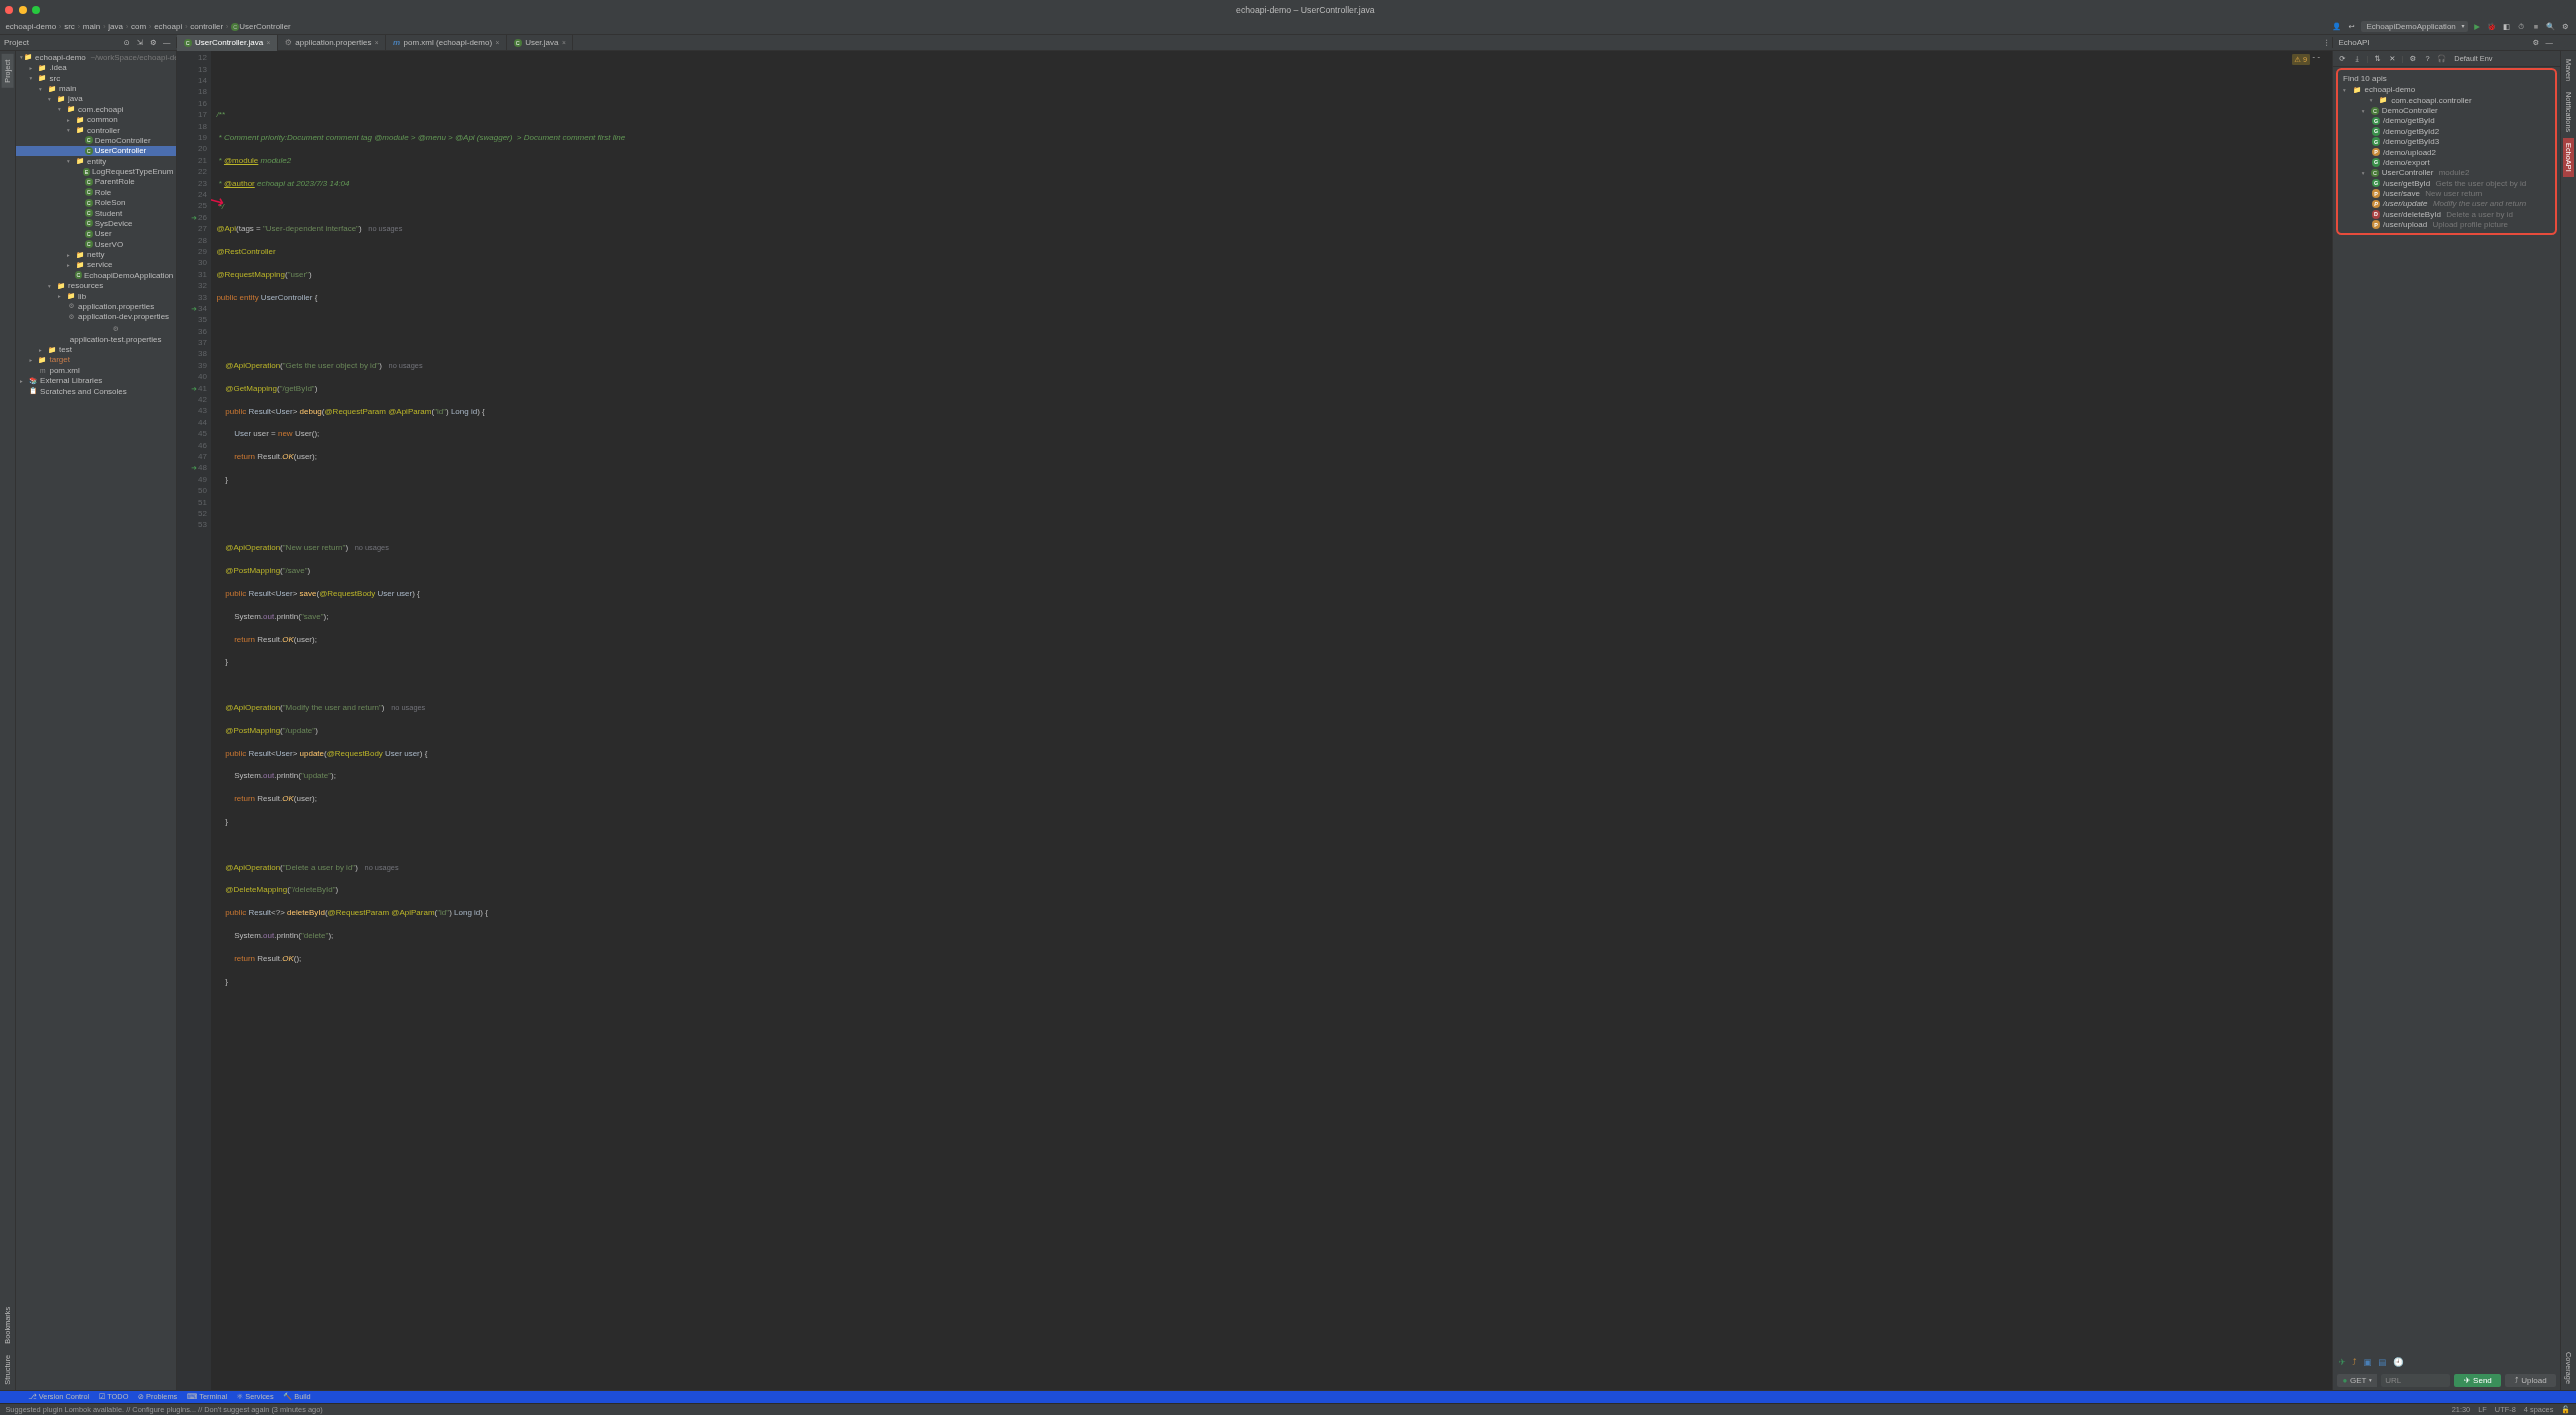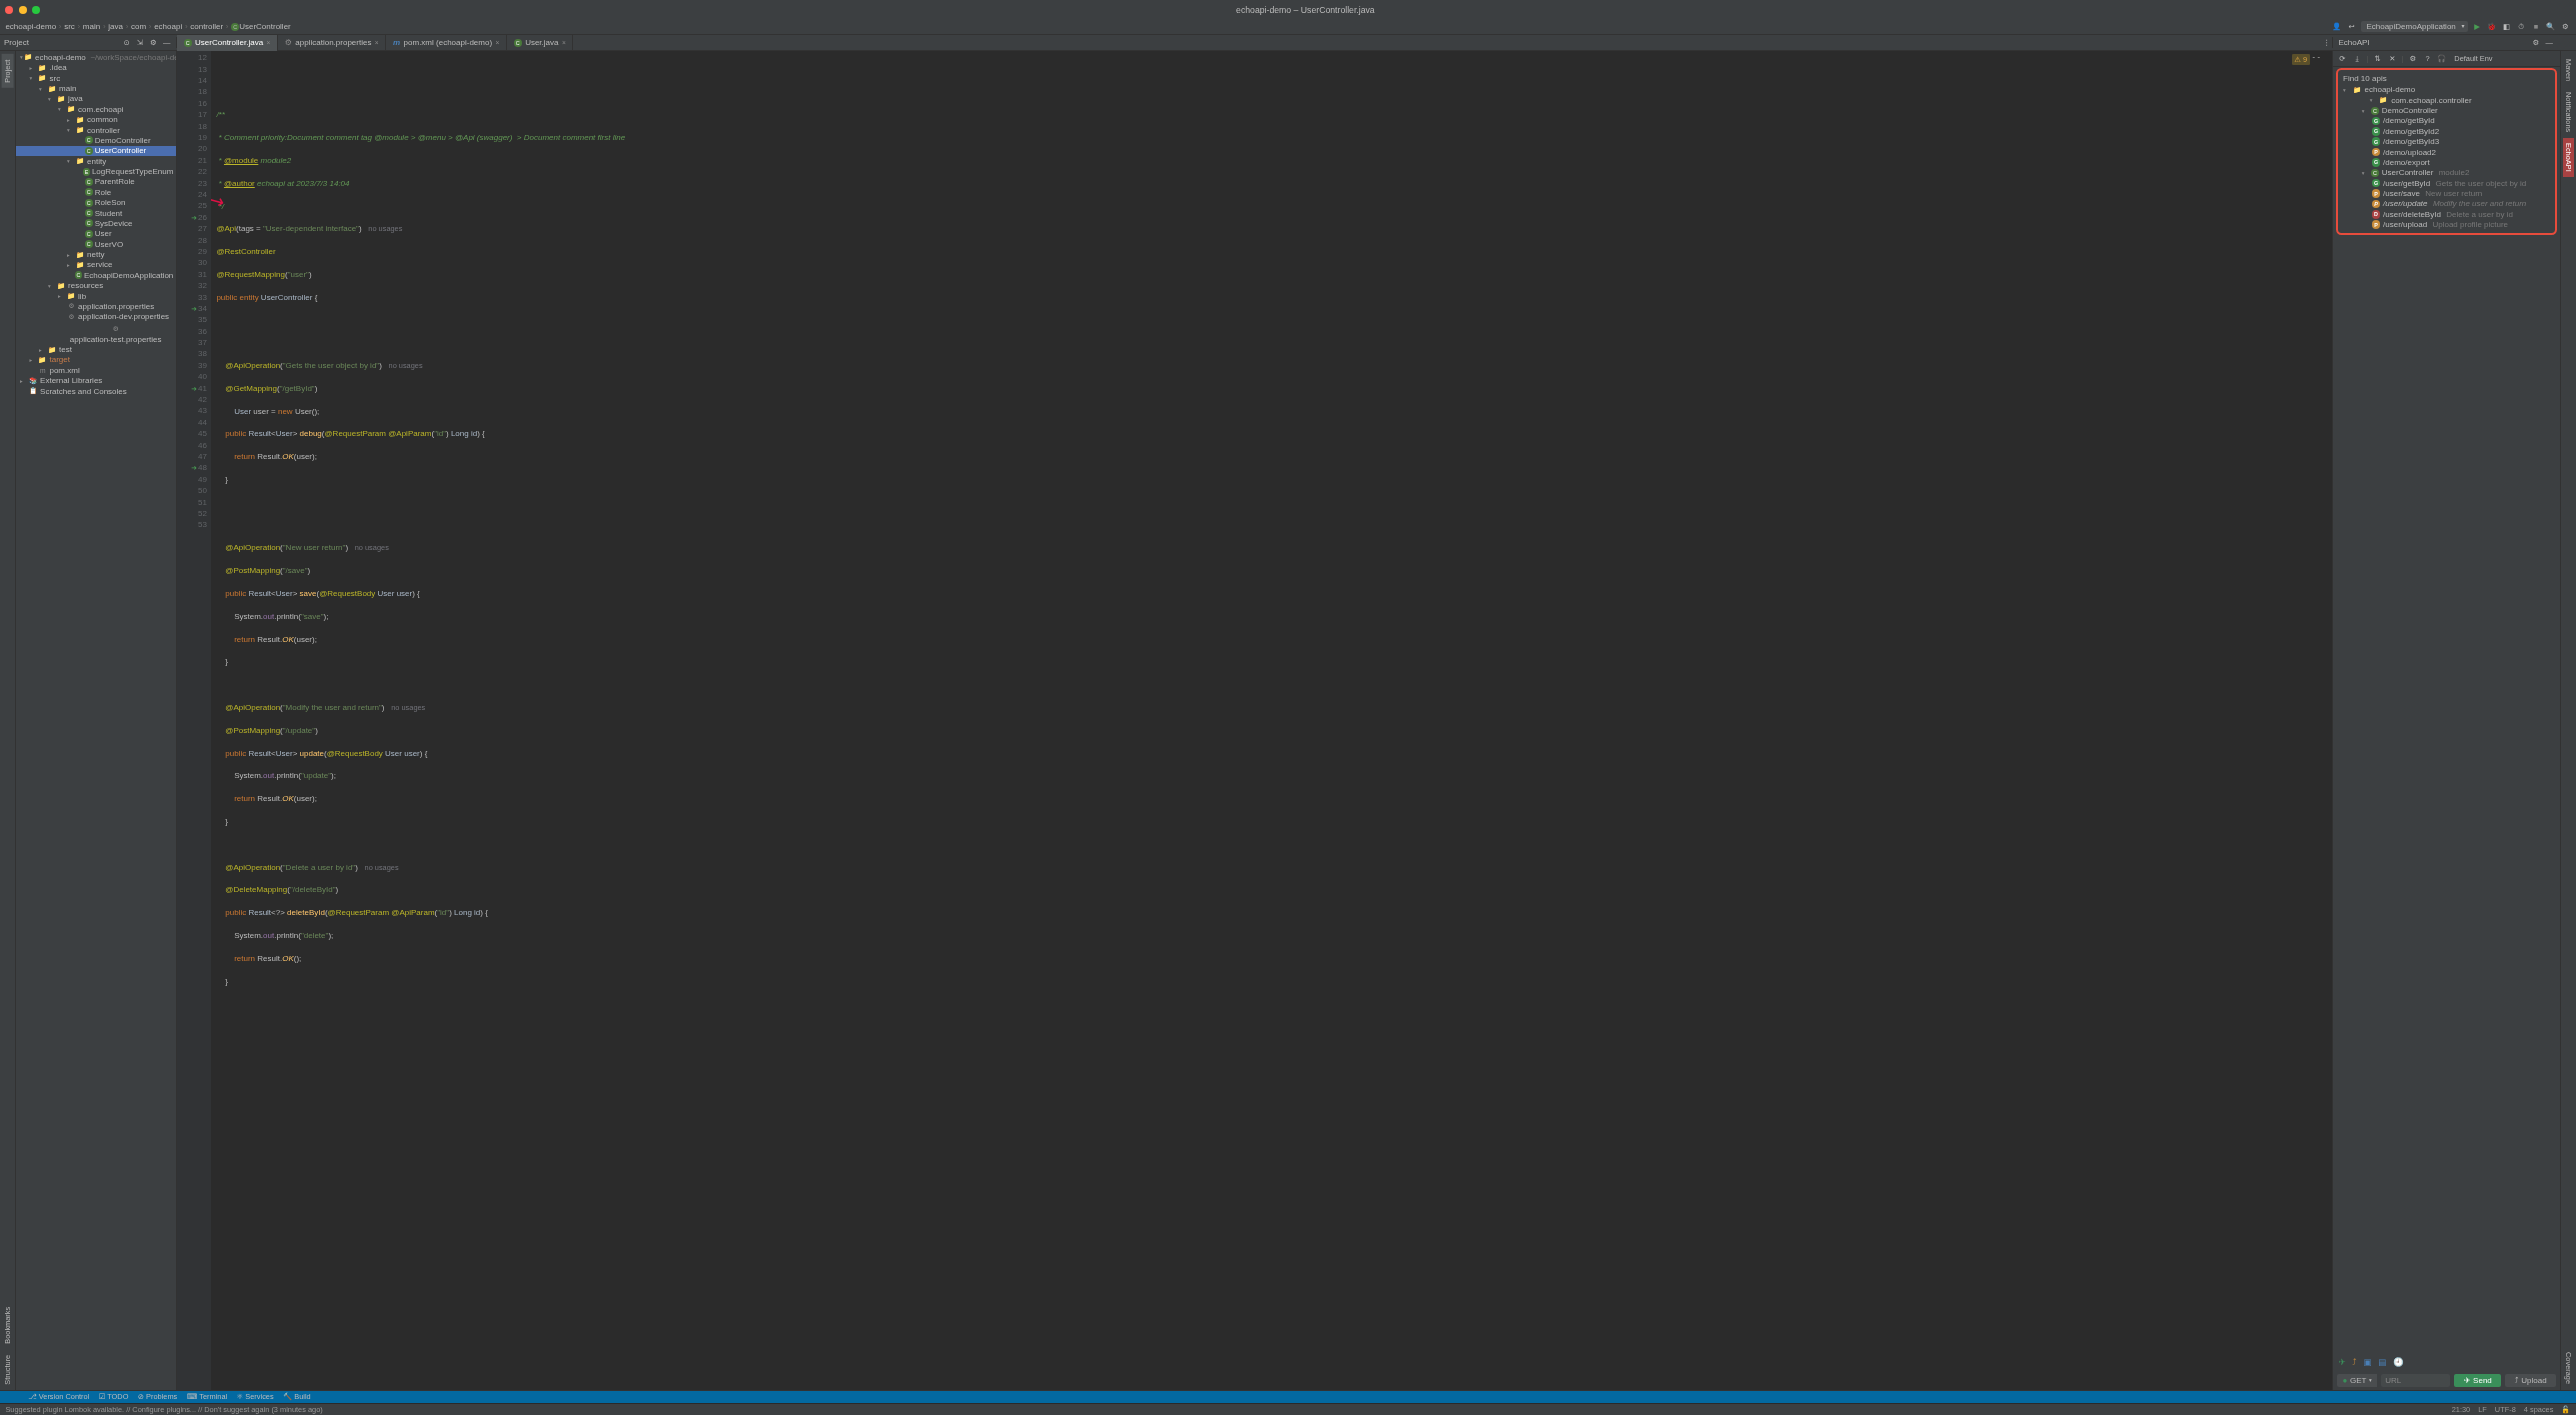--- a/index.html
+++ b/index.html
@@ -66,21 +66,21 @@
 .http-d { background:#a84242; }
 .echo-mid { flex:1; }
 .echo-req-bar { display:flex; align-items:center; gap:4px; padding:2.7px 4px; }
 .echo-icons { display:flex; gap:6.7px; padding:4px 5.4px; font-size:8.7px; }
 .echo-method { background:#4a4d4f; padding:2px 5.4px; border-radius:2px 0 0 2px; display:flex; align-items:center; gap:2.7px; }
 .echo-url { flex:1; background:#45494a; padding:2px 4px; border-radius:2px; color:#888; }
 .echo-btn { padding:2px 9.4px; border-radius:2px; font-size:8px; display:flex; align-items:center; gap:2.7px; }
 .echo-send { background:#3a8f5a; color:#fff; }
 .echo-upload { background:#4a4d4f; }
 .sidebar-right { width:16px; background:#3c3f41; border-left:0.7px solid #323232; display:flex; flex-direction:column; align-items:center; padding-top:2.7px; }
-.bottom-bar { height:13.4px; background:#0369a1; border-top:0.7px solid #323232; display:flex; align-items:center; padding:0 5.4px; font-size:7.4px; gap:9.4px; }
+.bottom-bar { height:13.4px; background:#1d4ed8; border-top:0.7px solid #323232; display:flex; align-items:center; padding:0 5.4px; font-size:7.4px; gap:9.4px; }
 .status-bar { height:12px; background:#3c3f41; border-top:0.7px solid #2a2a2a; display:flex; align-items:center; padding:0 5.4px; font-size:7.4px; color:#999; }
 .status-right { margin-left:auto; display:flex; gap:8px; }
 </style>
 </head>
 <body>
 
 <div class="titlebar">
   <div class="traffic">
     <div class="tl" style="background:#ff5f56"></div>
     <div class="tl" style="background:#ffbd2e"></div>
@@ -480,22 +480,22 @@
 <div class="code-line"><span class="c-doc"> * </span><span class="c-anno" style="text-decoration:underline">@author</span><span class="c-doc"> echoapi at 2023/7/3 14:04</span></div>
 <div class="code-line"><span class="c-doc"> */</span></div>
 <div class="code-line"><span class="c-anno">@Api</span>(tags = <span class="c-str">"User-dependent interface"</span>)   <span class="c-hint">no usages</span></div>
 <div class="code-line"><span class="c-anno">@RestController</span></div>
 <div class="code-line"><span class="c-anno">@RequestMapping</span>(<span class="c-str">"user"</span>)</div>
 <div class="code-line"><span class="c-kw">public entity </span><span class="c-class">UserController</span> {</div>
 <div class="code-line"></div>
 <div class="code-line"></div>
 <div class="code-line">    <span class="c-anno">@ApiOperation</span>(<span class="c-str">"Gets the user object by id"</span>)   <span class="c-hint">no usages</span></div>
 <div class="code-line">    <span class="c-anno">@GetMapping</span>(<span class="c-str">"/getById"</span>)</div>
+<div class="code-line">    <span class="c-kw">public </span><span class="c-class">Result</span>&lt;<span class="c-class">User</span>&gt; <span class="c-method">debug</span>(<span class="c-anno">@RequestParam</span> <span class="c-anno">@ApiParam</span>(<span class="c-str">"id"</span>) <span class="c-class">Long</span> <span class="c-param">id</span>) {</div>
 <div class="code-line">        <span class="c-class">User</span> user = <span class="c-kw">new</span> User();</div>
-<div class="code-line">    <span class="c-kw">public </span><span class="c-class">Result</span>&lt;<span class="c-class">User</span>&gt; <span class="c-method">debug</span>(<span class="c-anno">@RequestParam</span> <span class="c-anno">@ApiParam</span>(<span class="c-str">"id"</span>) <span class="c-class">Long</span> <span class="c-param">id</span>) {</div>
 <div class="code-line">        <span class="c-kw">return</span> Result.<span class="c-method" style="font-style:italic">OK</span>(user);</div>
 <div class="code-line">    }</div>
 <div class="code-line"></div>
 <div class="code-line"></div>
 <div class="code-line">    <span class="c-anno">@ApiOperation</span>(<span class="c-str">"New user return"</span>)   <span class="c-hint">no usages</span></div>
 <div class="code-line">    <span class="c-anno">@PostMapping</span>(<span class="c-str">"/save"</span>)</div>
 <div class="code-line">    <span class="c-kw">public </span><span class="c-class">Result</span>&lt;<span class="c-class">User</span>&gt; <span class="c-method">save</span>(<span class="c-anno">@RequestBody</span> <span class="c-class">User</span> <span class="c-param">user</span>) {</div>
 <div class="code-line">        System.<span class="c-field">out</span>.println(<span class="c-str">"save"</span>);</div>
 <div class="code-line">        <span class="c-kw">return</span> Result.<span class="c-method" style="font-style:italic">OK</span>(user);</div>
 <div class="code-line">    }</div>

